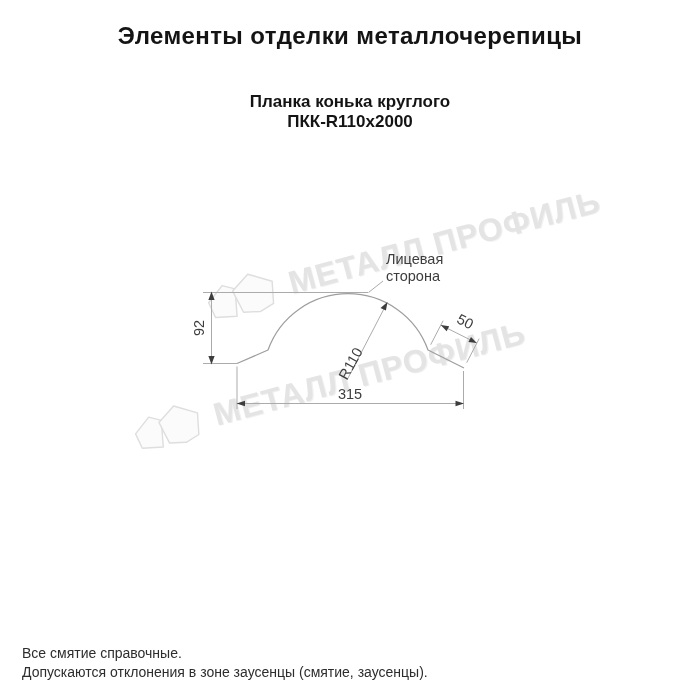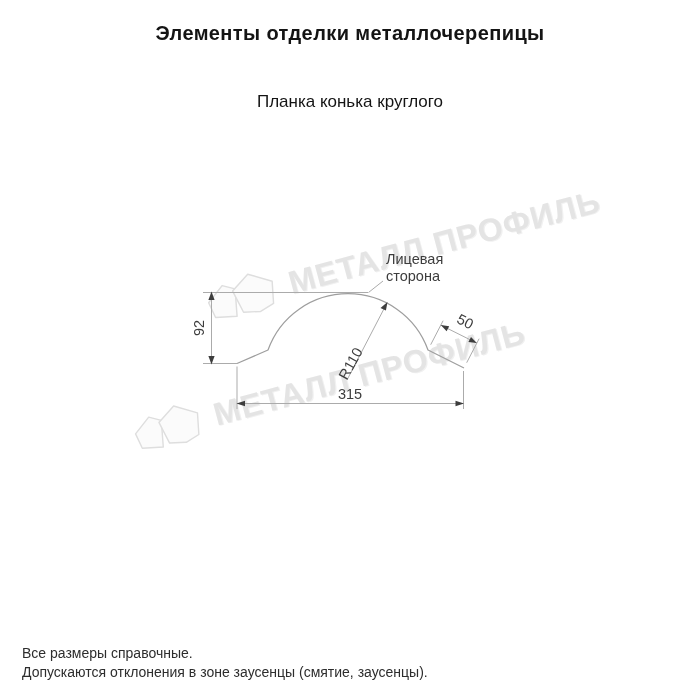--- a/index.html
+++ b/index.html
@@ -2,26 +2,26 @@
 <html><head>
 <meta charset="utf-8">
 <style>
   html,body { margin:0; padding:0; background:#ffffff; }
   .stage {
     position:relative; width:700px; height:700px; background:#ffffff;
     overflow:hidden; font-family:"Liberation Sans", sans-serif;
   }
   .page-title {
     position:absolute; top:22px; left:0; width:700px; margin:0;
-    text-align:center; font-size:20px; font-weight:700; color:#141414;
+    text-align:center; font-size:24px; font-weight:700; color:#141414;
     letter-spacing:0.4px;
   }
   .subtitle {
     position:absolute; top:92px; left:0; width:700px; text-align:center;
-    font-size:17px; font-weight:400; color:#141414; line-height:20px;
+    font-size:17px; font-weight:700; color:#141414; line-height:20px;
   }
   .footer {
     position:absolute; left:22px; top:644px; font-size:14px; line-height:19px;
     color:#2d2d2d;
   }
   .wm {
     position:absolute; display:flex; align-items:center; gap:7px;
     transform-origin:left center; transform:rotate(-15deg);
     color:#e4e4e4; font-weight:700; font-size:32px; letter-spacing:1px;
     white-space:nowrap; z-index:1; user-select:none;
@@ -41,20 +41,21 @@
 </style>
 </head>
 <body>
 
 <div class="stage">
 
   <h1 class="page-title">Элементы отделки металлочерепицы</h1>
 
   <div class="subtitle">
     <div>Планка конька круглого</div>
+    <div>ПКК-R110х2000</div>
   </div>
 
   <div class="wm wm-upper">
     <svg class="wm-logo" width="80" height="50" viewBox="0 0 110 66" aria-hidden="true">
       <polygon points="6,30 30,12 46,21 39,58 10,52"></polygon>
       <polygon points="42,23 68,6 98,24 92,54 72,60 49,55"></polygon>
     </svg>
     <span class="wm-text">МЕТАЛЛ ПРОФИЛЬ</span>
   </div>
 
@@ -100,17 +101,17 @@
       <text x="204" y="328" text-anchor="middle" transform="rotate(-90 204 328)">92</text>
       <text x="350" y="399" text-anchor="middle">315</text>
       <text x="463" y="326" text-anchor="middle" transform="rotate(27 463 326)">50</text>
       <text x="355" y="366" text-anchor="middle" transform="rotate(-61 355 366)">R110</text>
       <text x="386" y="264">Лицевая</text>
       <text x="386" y="281">сторона</text>
     </g>
   </svg>
 
   <div class="footer">
-    <div>Все размеры справочные.</div>
+    <div>Все смятие справочные.</div>
     <div>Допускаются отклонения в зоне заусенцы (смятие, заусенцы).</div>
   </div>
 
 </div>
 
 </body></html>

